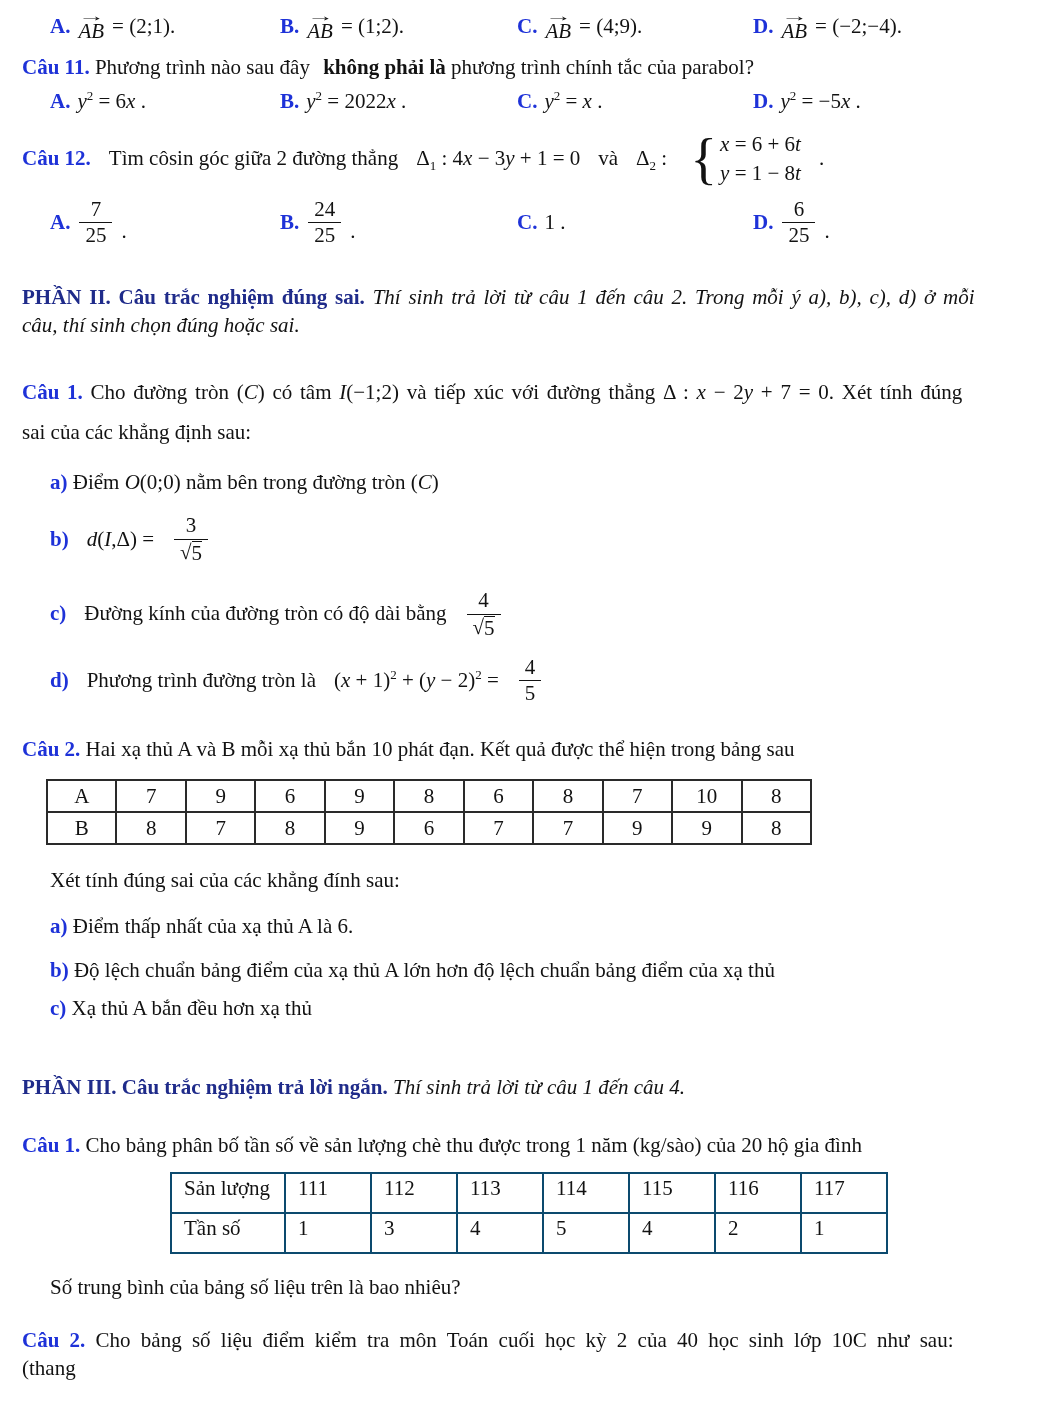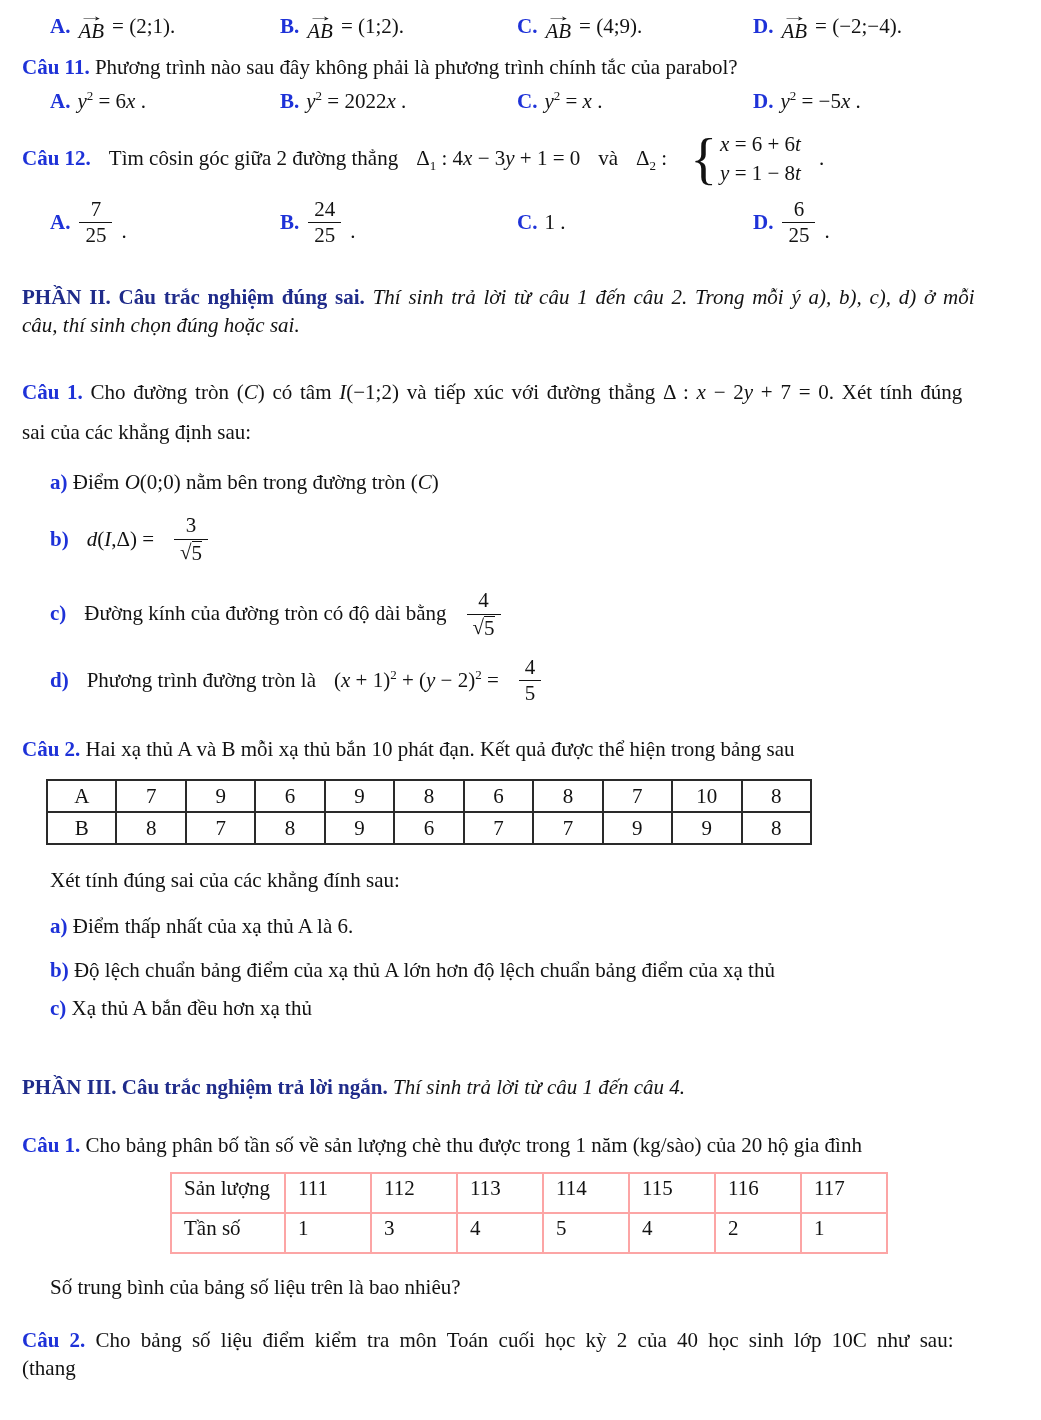--- a/index.html
+++ b/index.html
@@ -15,21 +15,21 @@
     font-size:21px;color:var(--ink);line-height:1.32;
   }
   .page{padding:6px 24px 0 22px;}
 
   .qlabel{color:var(--blue);font-weight:bold;}
   .opt-letter{color:var(--blue);font-weight:bold;}
   .part-head{color:var(--navy);font-weight:bold;}
   .note-italic{font-style:italic;}
   .item-label{color:var(--blue);font-weight:bold;}
   .it{font-style:italic;}
-  b.inbold{font-weight:normal;}
+  b.inbold{font-weight:bold;margin-left:8px;}
 
   sup{font-size:13px;line-height:0;}
   sub{font-size:13px;line-height:0;}
 
   .optrow{
     display:grid;grid-template-columns:230px 237px 236px 1fr;
     margin-left:28px;align-items:center;
   }
   .opt{display:inline-flex;align-items:center;gap:7px;}
 
@@ -51,21 +51,21 @@
   .sys-col{display:inline-flex;flex-direction:column;line-height:1.38;}
 
   .flexline{display:flex;align-items:center;gap:18px;flex-wrap:nowrap;}
   .baseline-tail{align-self:center;position:relative;top:9px;}
 
   
   table{border-collapse:collapse;}
   .score-table{table-layout:fixed;width:766px;margin:16px 0 0 24px;}
   .score-table td{border:2px solid #2a2a2a;text-align:center;height:32px;font-size:21px;}
   .freq-table{margin:12px 0 0 148px;}
-  .freq-table td{border:2px solid #fca5a5;height:40px;padding:0 10px 8px 12px;font-size:21px;}
+  .freq-table td{border:2px solid #0c4a6e;height:40px;padding:0 10px 8px 12px;font-size:21px;}
   .freq-table td.head{padding-right:14px;}
   .freq-table td.val{width:86px;}
 
   .mt6{margin-top:6px;}  .mt10{margin-top:10px;} .mt12{margin-top:12px;}
   .mt14{margin-top:14px;}.mt16{margin-top:16px;} .mt18{margin-top:18px;}
   .mt20{margin-top:20px;}.mt22{margin-top:22px;} .mt24{margin-top:24px;}
   .mt26{margin-top:26px;}.mt30{margin-top:30px;} .mt36{margin-top:36px;}
   .mt40{margin-top:40px;}.mt46{margin-top:52px;}
   .ind{margin-left:28px;}
   .ws2{word-spacing:2.5px;}

